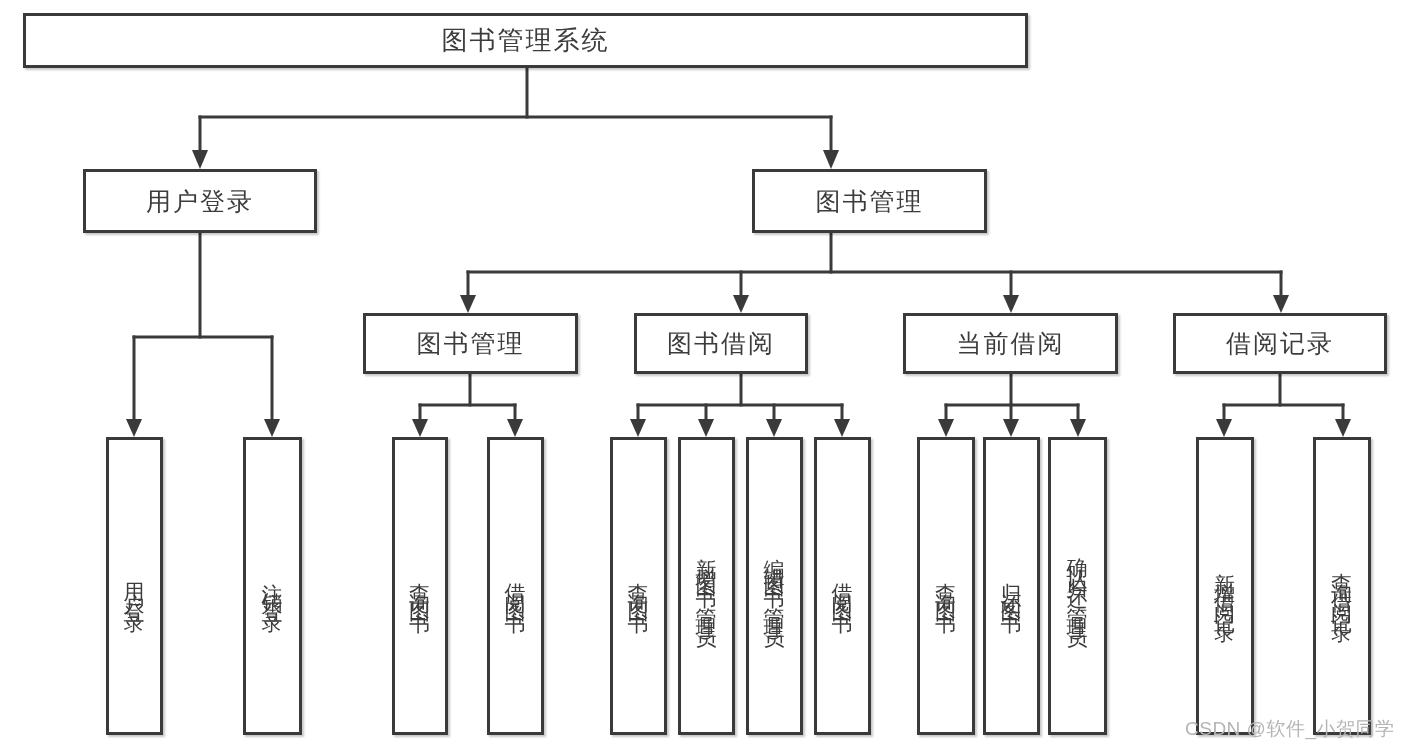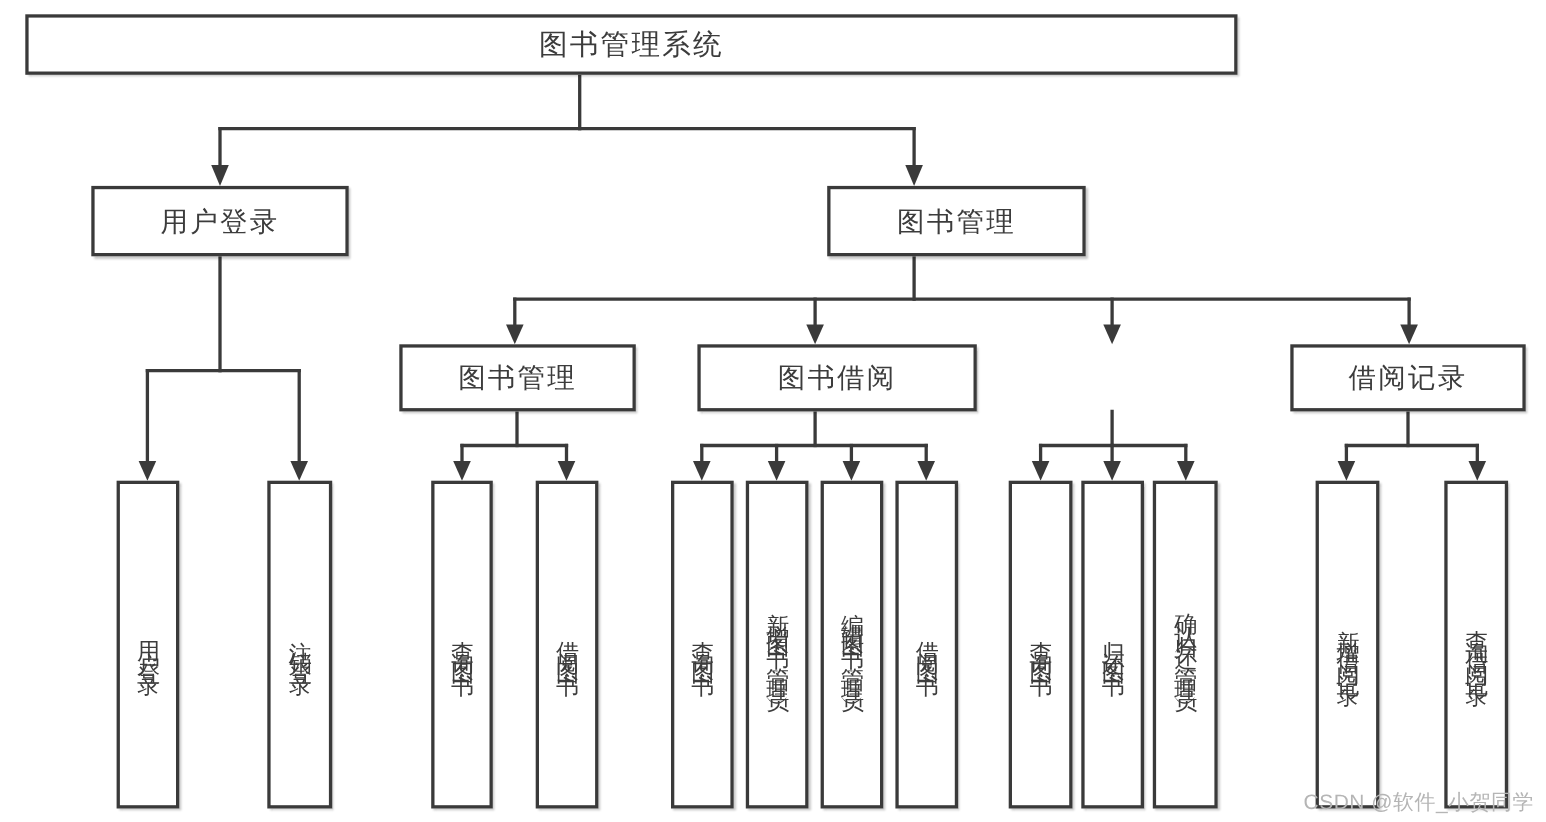--- a/index.html
+++ b/index.html
@@ -127,27 +127,28 @@
     <polygon points="1070,419 1086,419 1078,437"></polygon>
 
     <path d="M1280 374 V405"></path>
     <path d="M1224 405 H1343"></path>
     <path d="M1224 405 V421"></path>
     <path d="M1343 405 V421"></path>
     <polygon points="1216,419 1232,419 1224,437"></polygon>
     <polygon points="1335,419 1351,419 1343,437"></polygon>
   </svg>
 
-  <div class="node h root" style="left:23px; top:13px; width:1102px; height:55px;">图书管理系统</div>
+  <div class="node h root" style="left:23px; top:13px; width:1005px; height:55px;">图书管理系统</div>
 
   <div class="node h" style="left:83px; top:169px; width:234px; height:64px;">用户登录</div>
   <div class="node h" style="left:752px; top:169px; width:235px; height:64px;">图书管理</div>
 
   <div class="node h" style="left:363px; top:313px; width:215px; height:61px;">图书管理</div>
-  <div class="node h" style="left:634px; top:313px; width:254px; height:61px;">图书借阅</div>
+  <div class="node h" style="left:634px; top:313px; width:174px; height:61px;">图书借阅</div>
+  <div class="node h" style="left:903px; top:313px; width:215px; height:61px;">当前借阅</div>
   <div class="node h" style="left:1173px; top:313px; width:214px; height:61px;">借阅记录</div>
 
   <div class="node v" style="left:106px; top:437px; width:57px; height:298px;">
     <span class="vtext">用户登录</span>
   </div>
   <div class="node v" style="left:243px; top:437px; width:59px; height:298px;">
     <span class="vtext">注销登录</span>
   </div>
 
   <div class="node v" style="left:392px; top:437px; width:56px; height:298px;">

